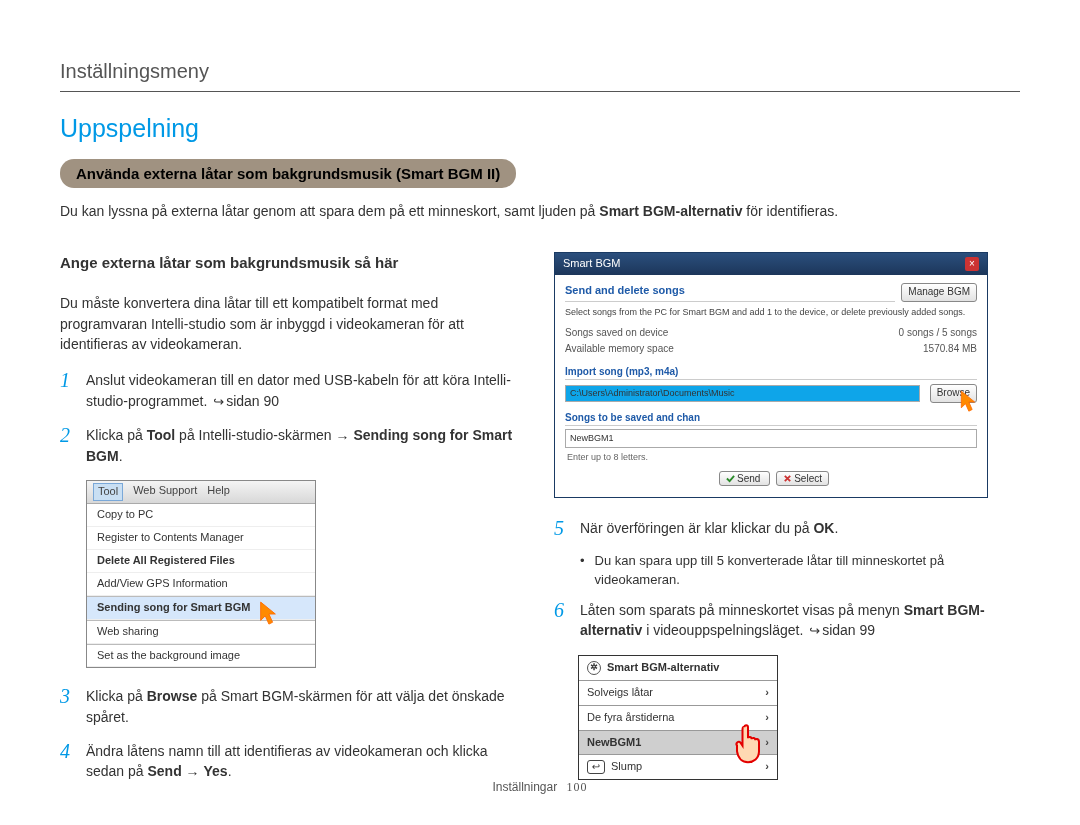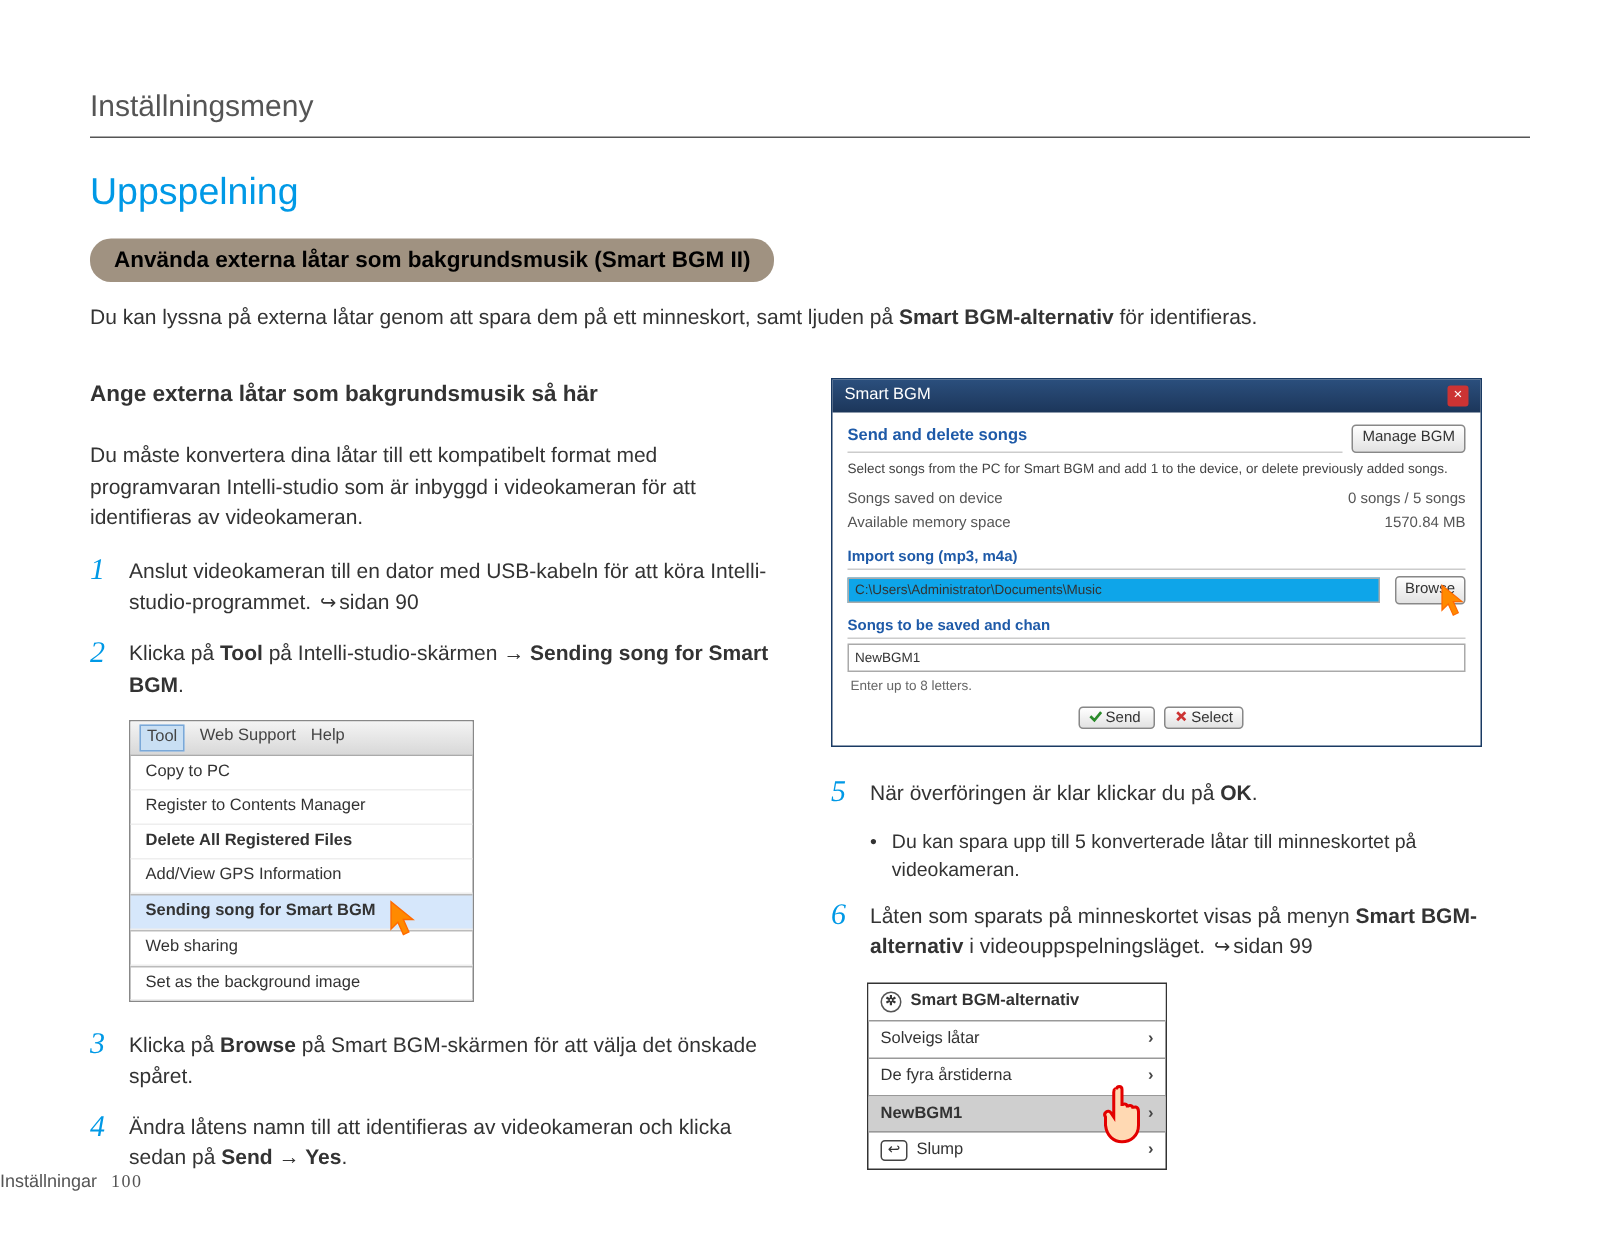--- a/index.html
+++ b/index.html
@@ -216,21 +216,21 @@
     width:18px; height:14px; border:1px solid #444; border-radius:3px;
     display:inline-flex; align-items:center; justify-content:center; font-size:10px; margin-right:6px;
   }
   .bgm-panel .touch {
     position:absolute; right:10px; bottom:10px;
   }
   .touch svg { width:38px; height:44px; }
 
   .footer {
     position:absolute; bottom:30px; left:0; right:0;
-    font-size:12px; color:#555;
+    text-align:center; font-size:12px; color:#555;
   }
   .footer .pg { display:inline-block; margin-left:6px; font-family: Georgia, serif; letter-spacing:1px;}
 </style>
 </head>
 <body>
 
 
 
 <div class="breadcrumb">Inställningsmeny</div>
 <hr class="rule">

